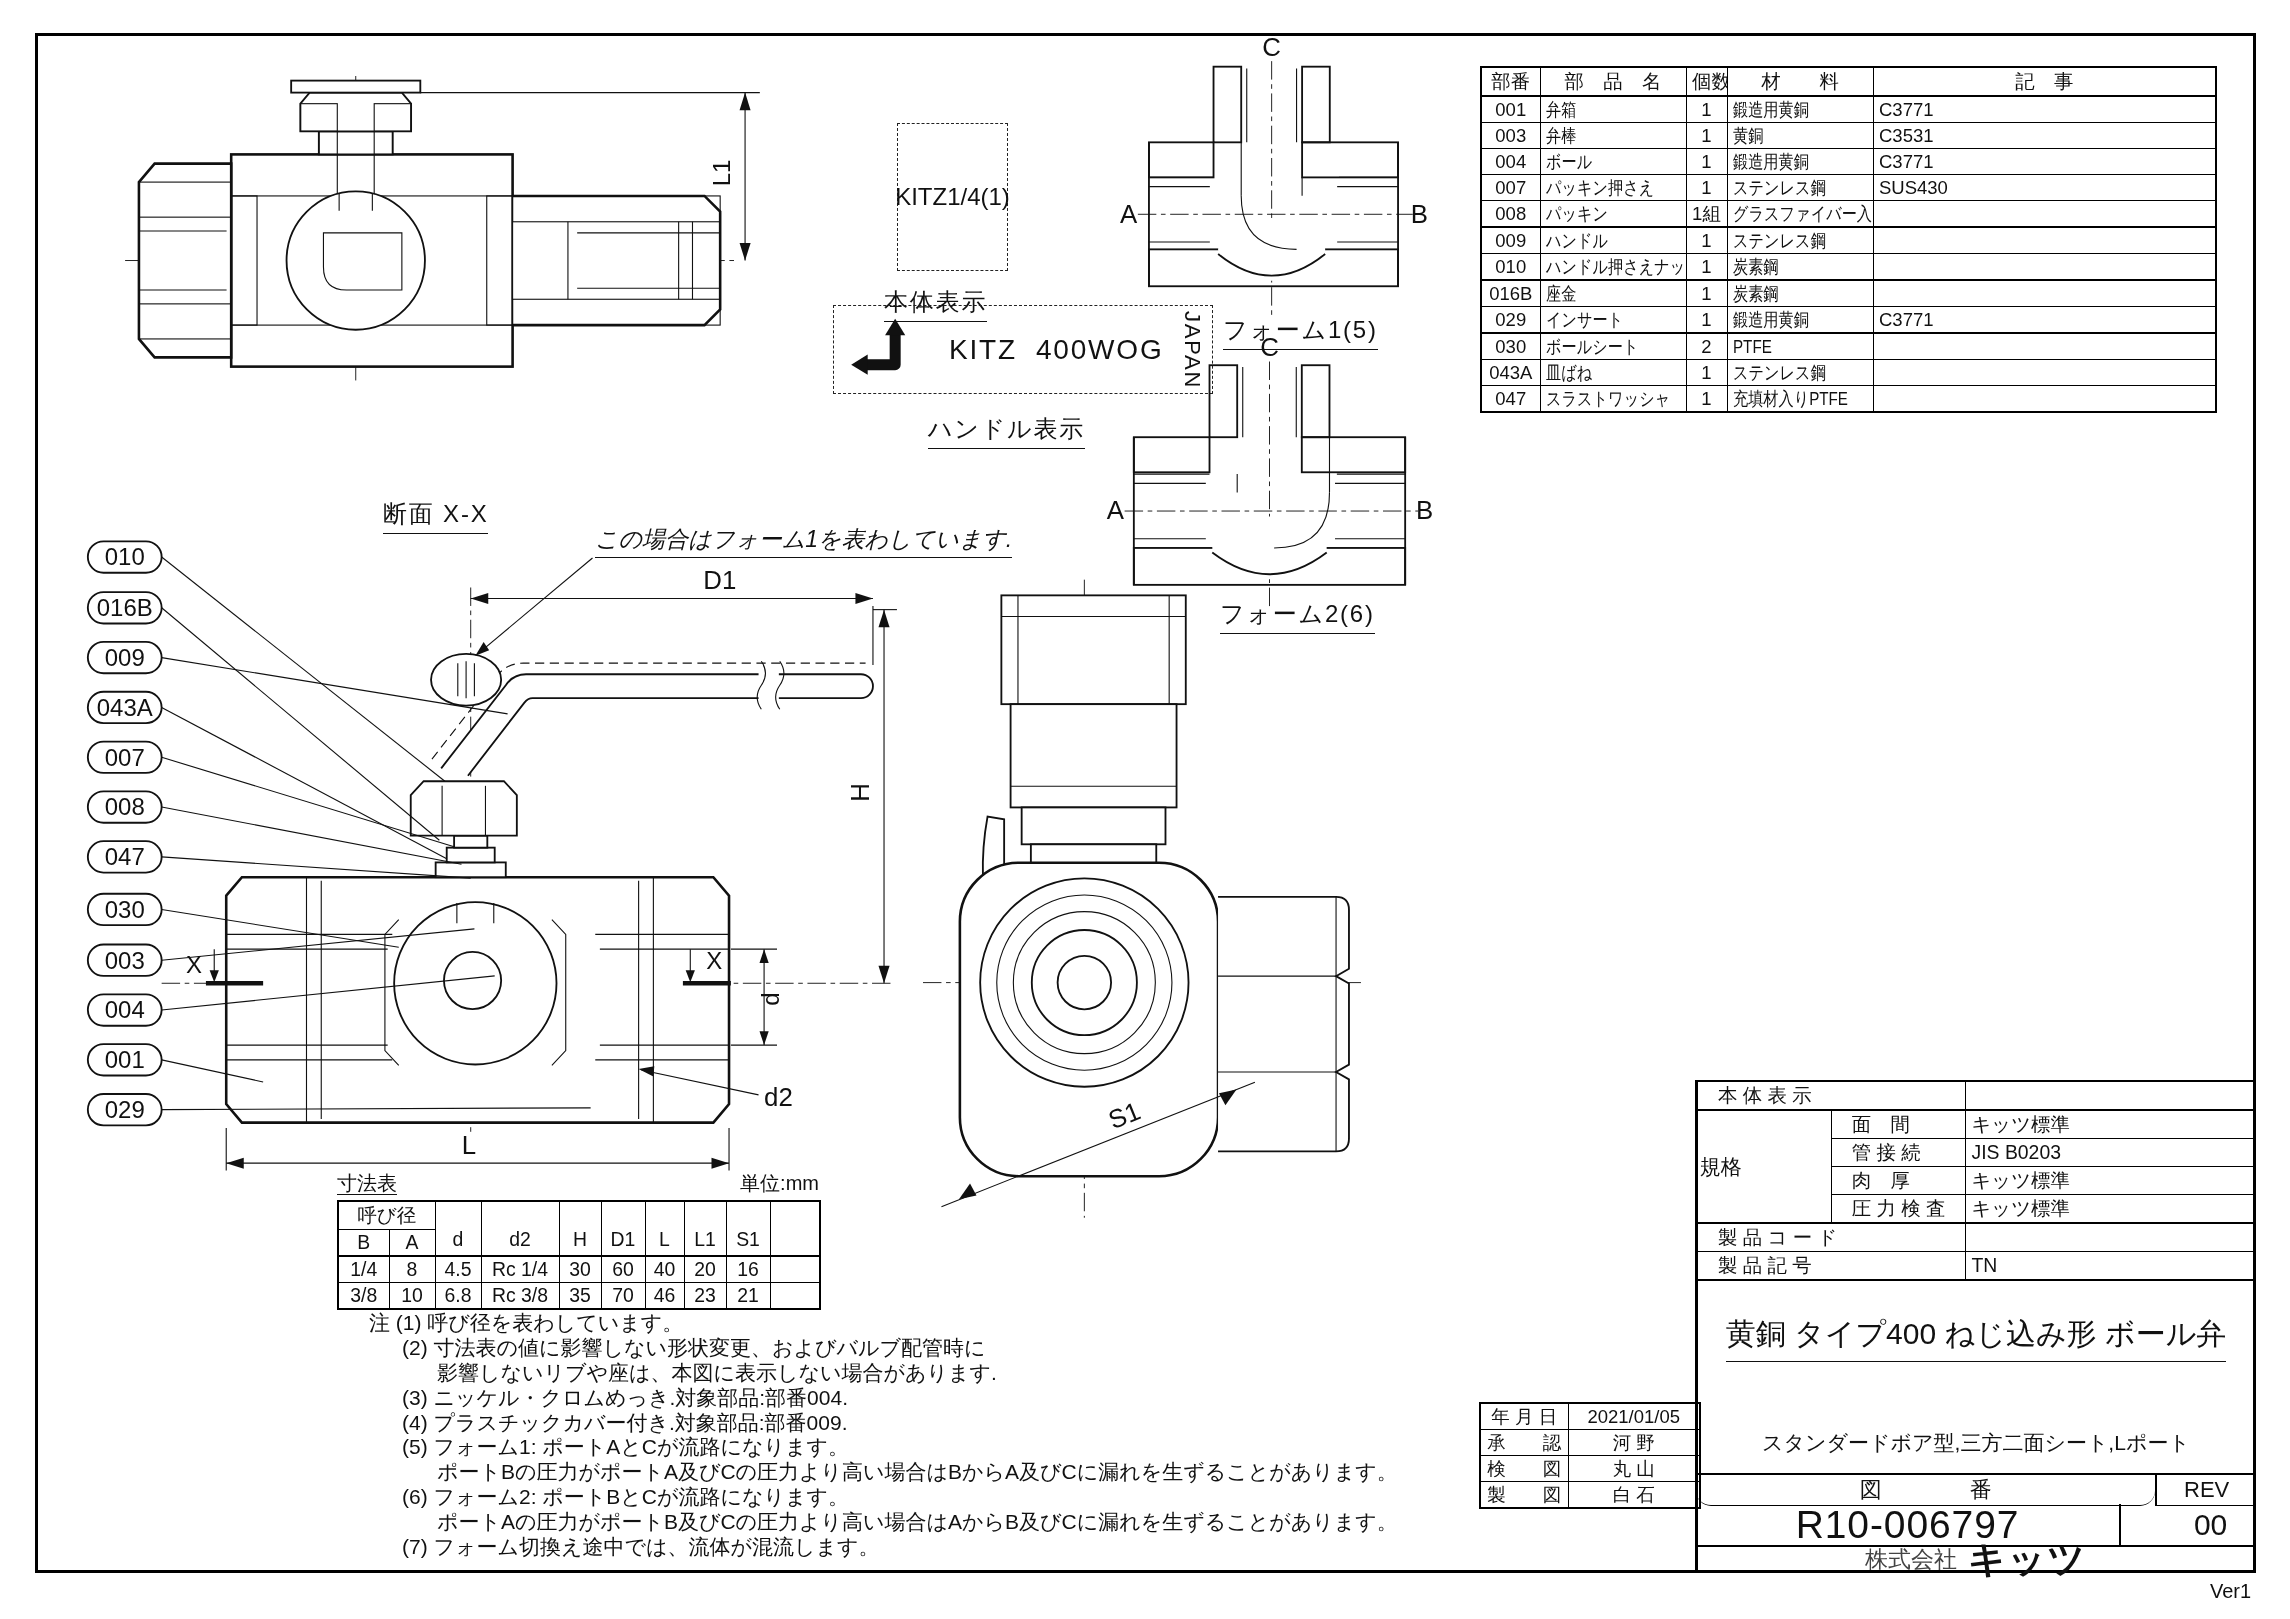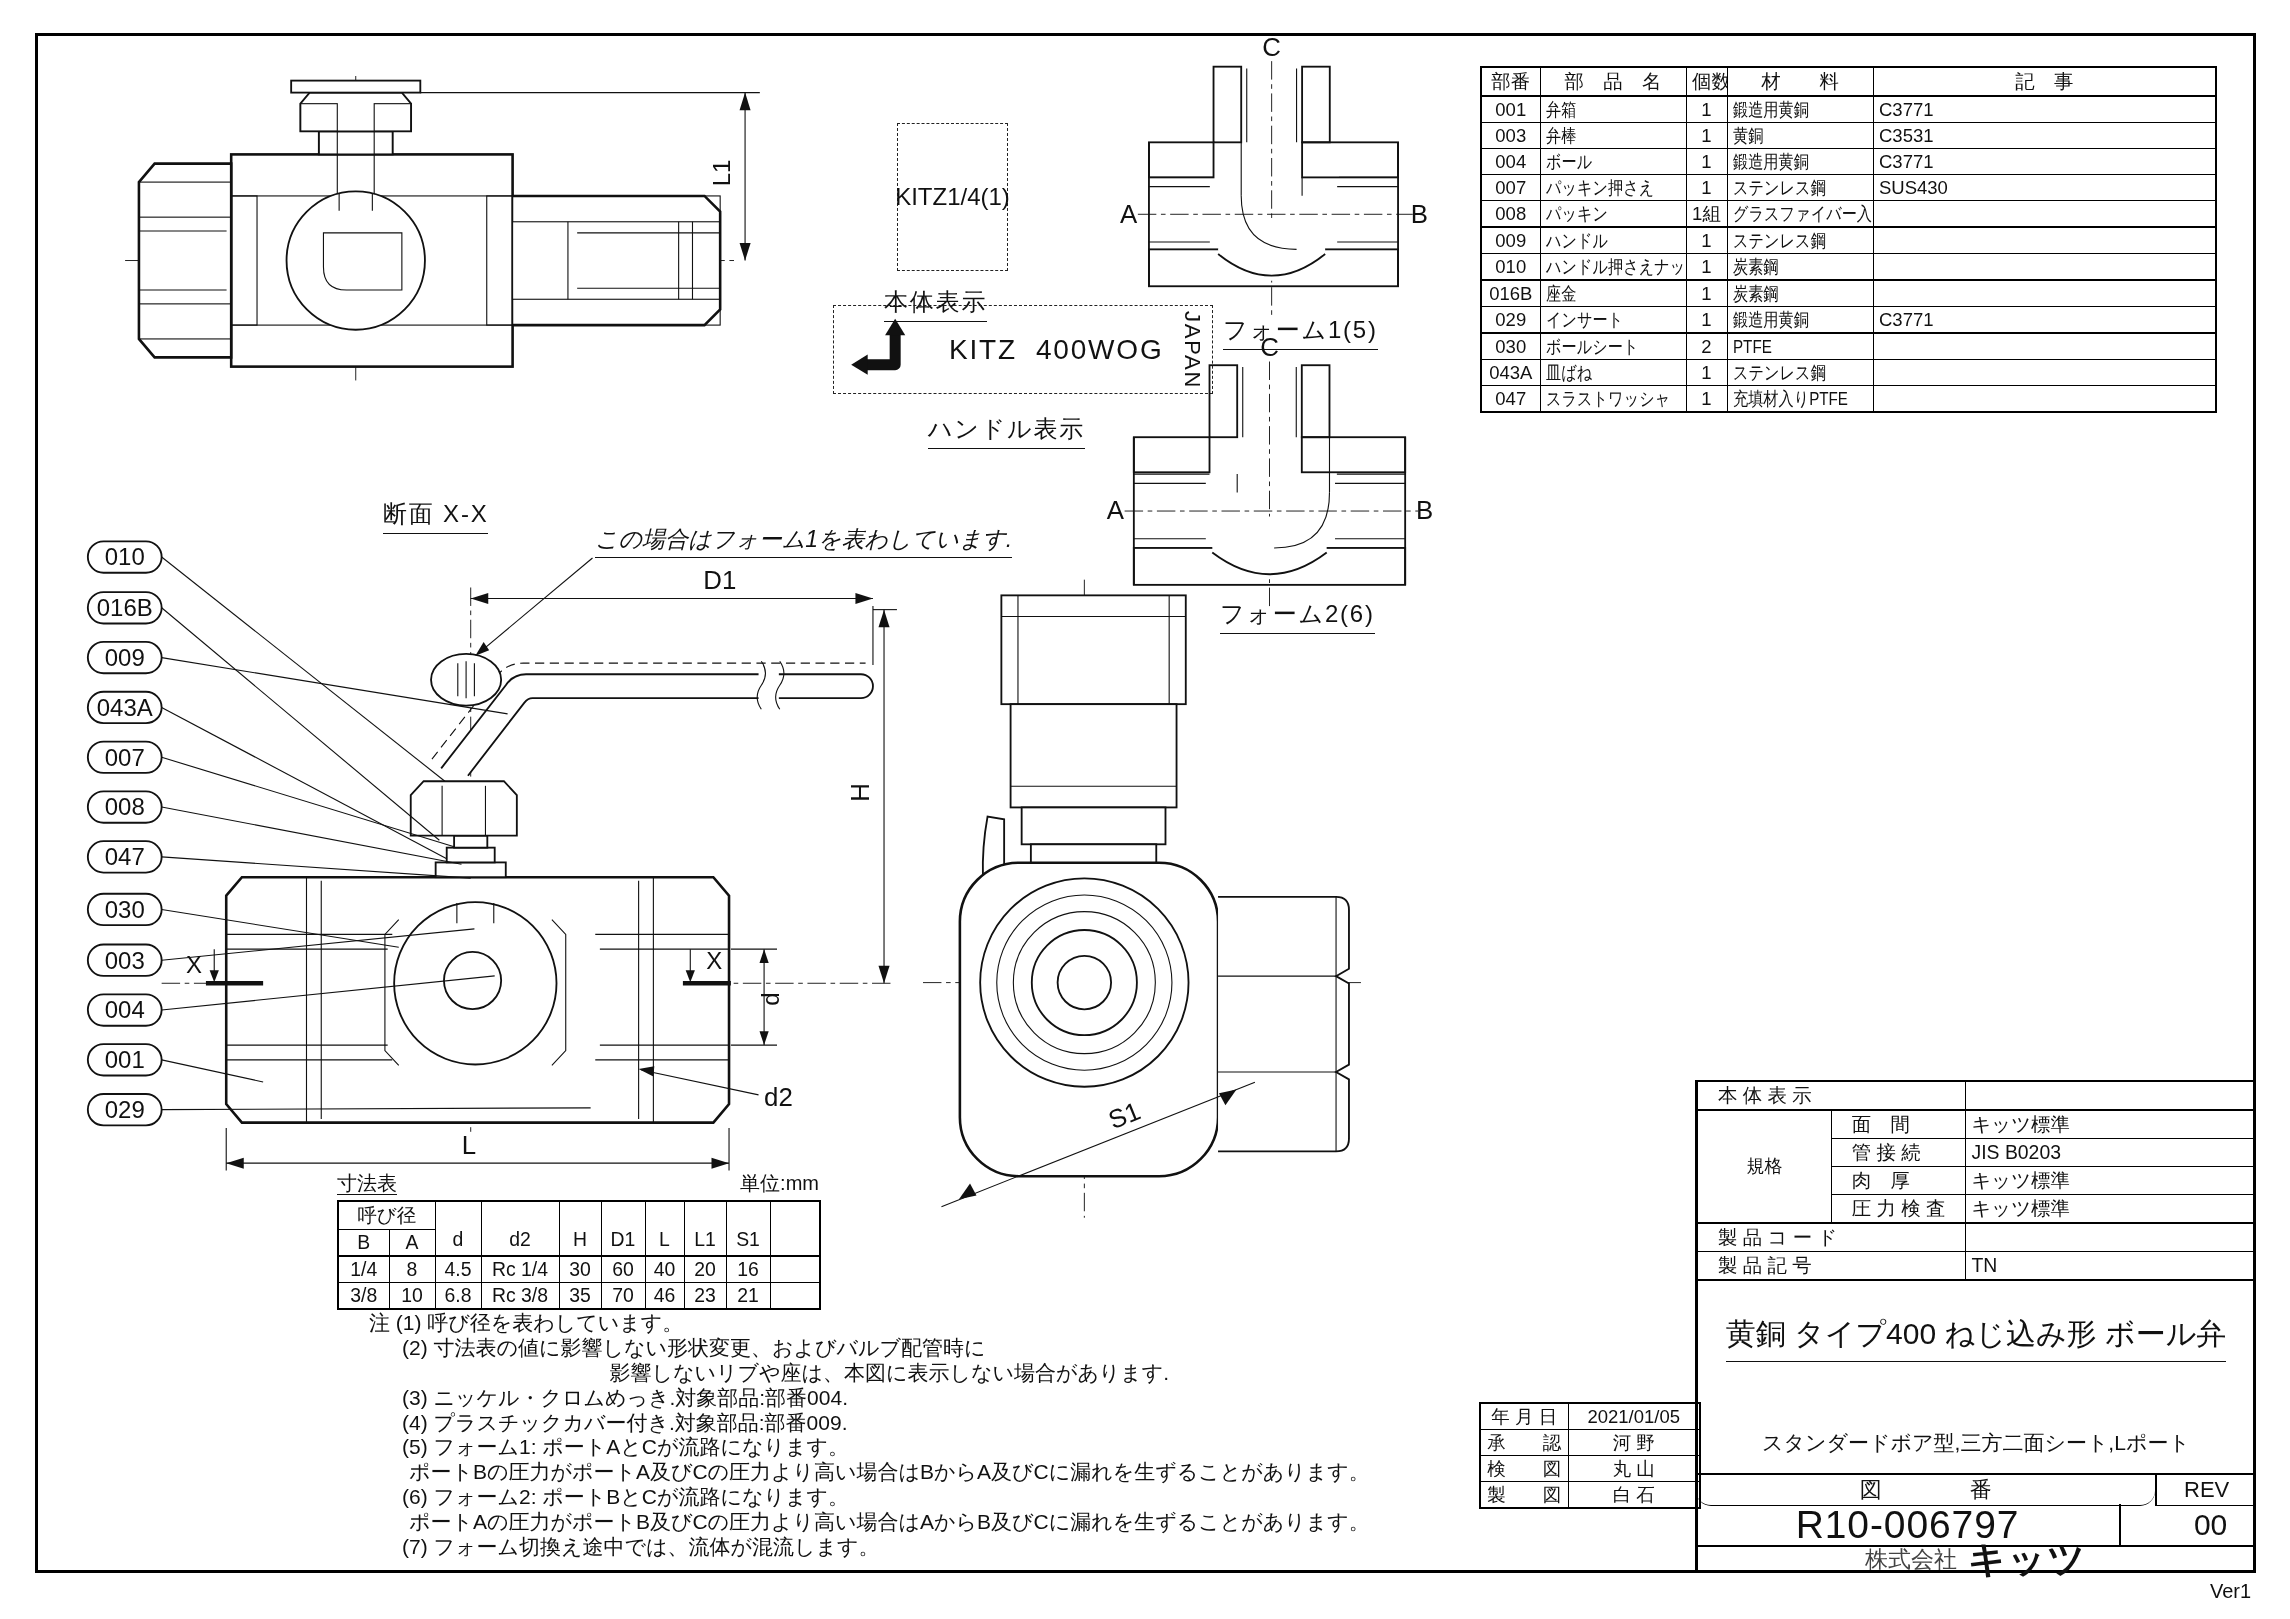--- a/index.html
+++ b/index.html
@@ -22,21 +22,21 @@
   .dimt table{width:482px;border:2.8px solid #000;}
   .dimt td,.dimt th{border:0.9px solid #000;height:25px;text-align:center;font-size:19.4px;}
   .dimt .hb{border-bottom:2.8px solid #000;}
   .dimt .tk{border-right:1.8px solid #000;}
   .dimthead{left:337px;top:1170px;width:482px;font-size:20px;}
   .spec{left:1696px;top:1080px;}
   .spec table{width:560px;border:2.8px solid #000;}
   .spec td{border:0.9px solid #000;height:25px;font-size:19.4px;}
   .spec td.lab{white-space:pre;padding-left:20px;}
   .spec td.val{width:277px;}
-  .spec td.grp{width:20px;padding:0 1.8px;text-align:center;word-break:break-all;white-space:normal;line-height:1.1;font-size:18px;}
+  .spec td.grp{width:20px;padding:0 1.8px;text-align:left;word-break:break-all;white-space:normal;line-height:1.1;font-size:21px;}
   .spec tr.tk td{border-top:2.8px solid #000;}
   .appr{left:1479px;top:1402px;border-radius:18px;}
   .appr table{width:220px;border:2.8px solid #000;}
   .appr td{border:0.9px solid #000;height:22px;text-align:center;font-size:18.5px;white-space:pre;}
   .appr tr.tk td{border-bottom:1.8px solid #000;}
   
   .cap{font-size:24px;letter-spacing:1.8px;border-bottom:1.8px solid #111;padding-bottom:2.8px;white-space:pre;}
   .ann{font-size:23px;border-bottom:1.8px solid #111;padding-bottom:1.8px;white-space:pre;font-style:italic;}
   .kitzbox{left:897px;top:123px;width:109px;height:146px;border:1.8px dashed #222;
            display:flex;flex-direction:row;justify-content:center;align-items:center;font-size:24px;line-height:1.6;}
@@ -45,21 +45,21 @@
   .hanbox .jp{writing-mode:vertical-rl;font-size:22px;letter-spacing:1.8px;margin-right:7.4px;height:78px;text-align:center;}
   .title{left:1696px;top:1314px;width:560px;text-align:center;font-size:30px;}
   .title span{border-bottom:1.8px solid #111;padding-bottom:11px;white-space:pre;}
   .subtitle{left:1696px;top:1429px;width:560px;text-align:center;font-size:21px;white-space:pre;}
   .zrow{left:1696px;border-top:2.8px solid #000;display:flex;}
   .zc{display:flex;align-items:center;justify-content:center;}
   .ver{left:2210px;top:1580px;font-size:20px;}
   .notes{left:369px;top:1311px;font-size:21px;line-height:24px;}
   .notes .row{white-space:pre;margin-bottom:0.9px;}
   .notes .n1{margin-left:33px;}
-  .notes .n2{margin-left:40px;text-align:center;}
+  .notes .n2{margin-left:68px;}
   
   svg{overflow:visible;}
   svg .s1{stroke:#111;stroke-width:1.2;fill:none;}
   svg .s2{stroke:#111;stroke-width:2;fill:none;}
   svg .s3{stroke:#111;stroke-width:2.8;fill:none;}
   svg .w{fill:#fff;}
   svg .cl{stroke:#111;stroke-width:1;fill:none;stroke-dasharray:20 5 5 5;}
   svg .dash1{stroke:#111;stroke-width:1.2;fill:none;stroke-dasharray:10 6;}
   svg .thick{stroke:#111;stroke-width:5;fill:none;}
   svg text{fill:#111;font-family:"Liberation Sans","DejaVu Sans",sans-serif;}

